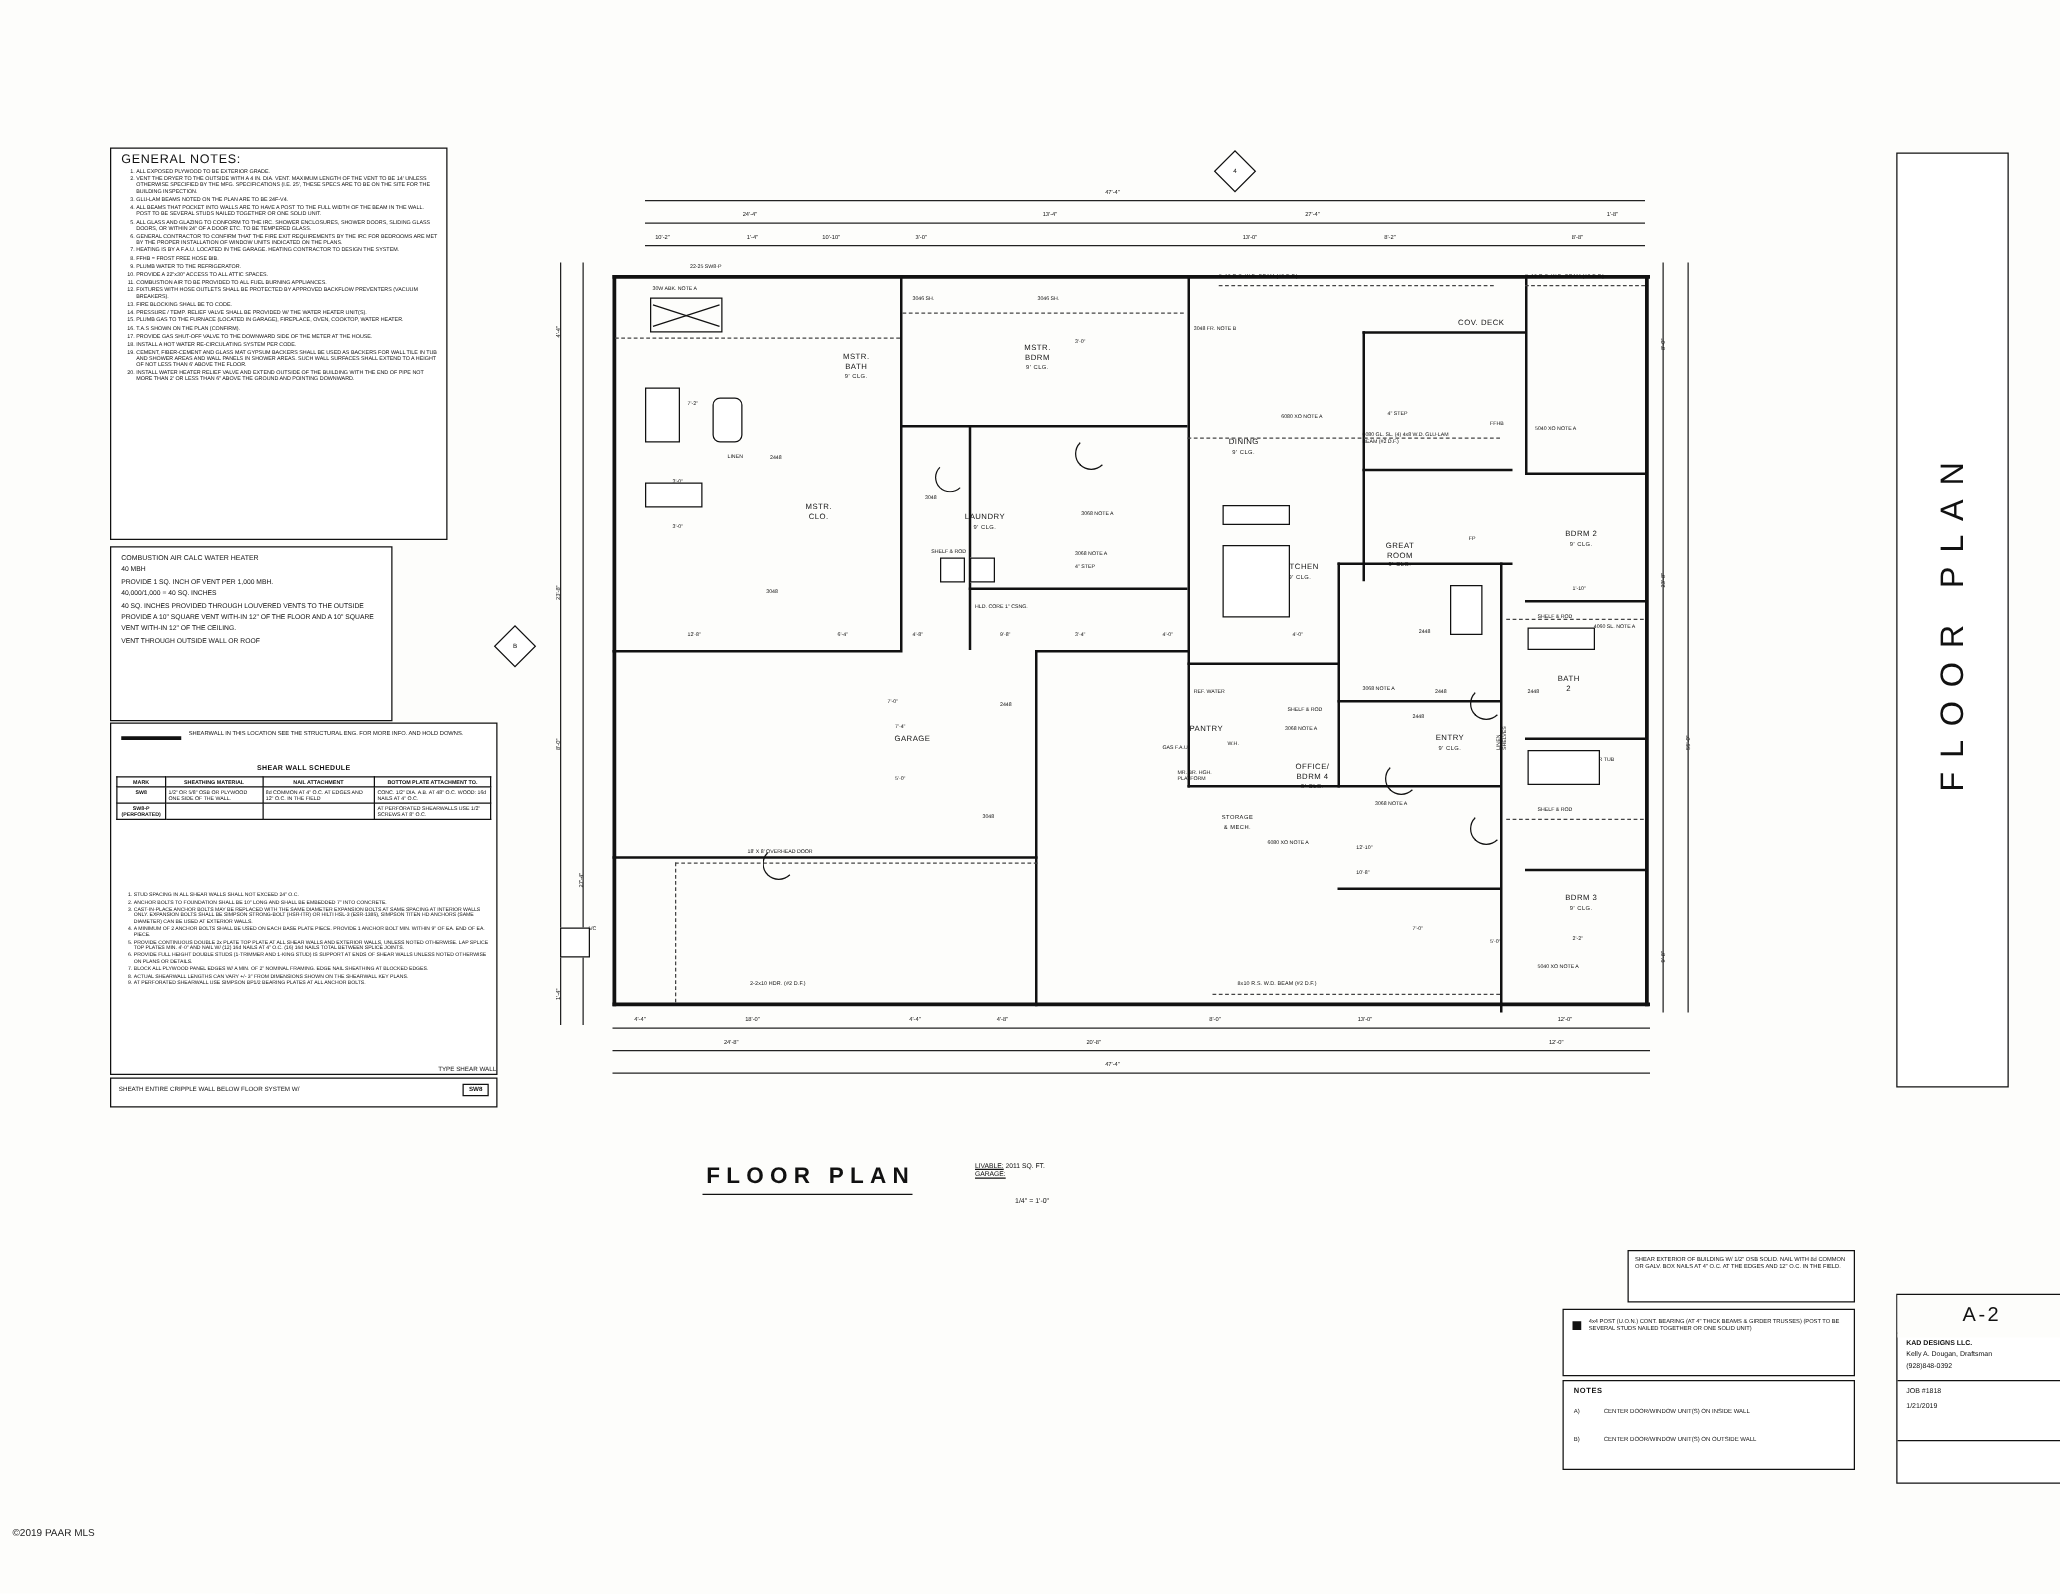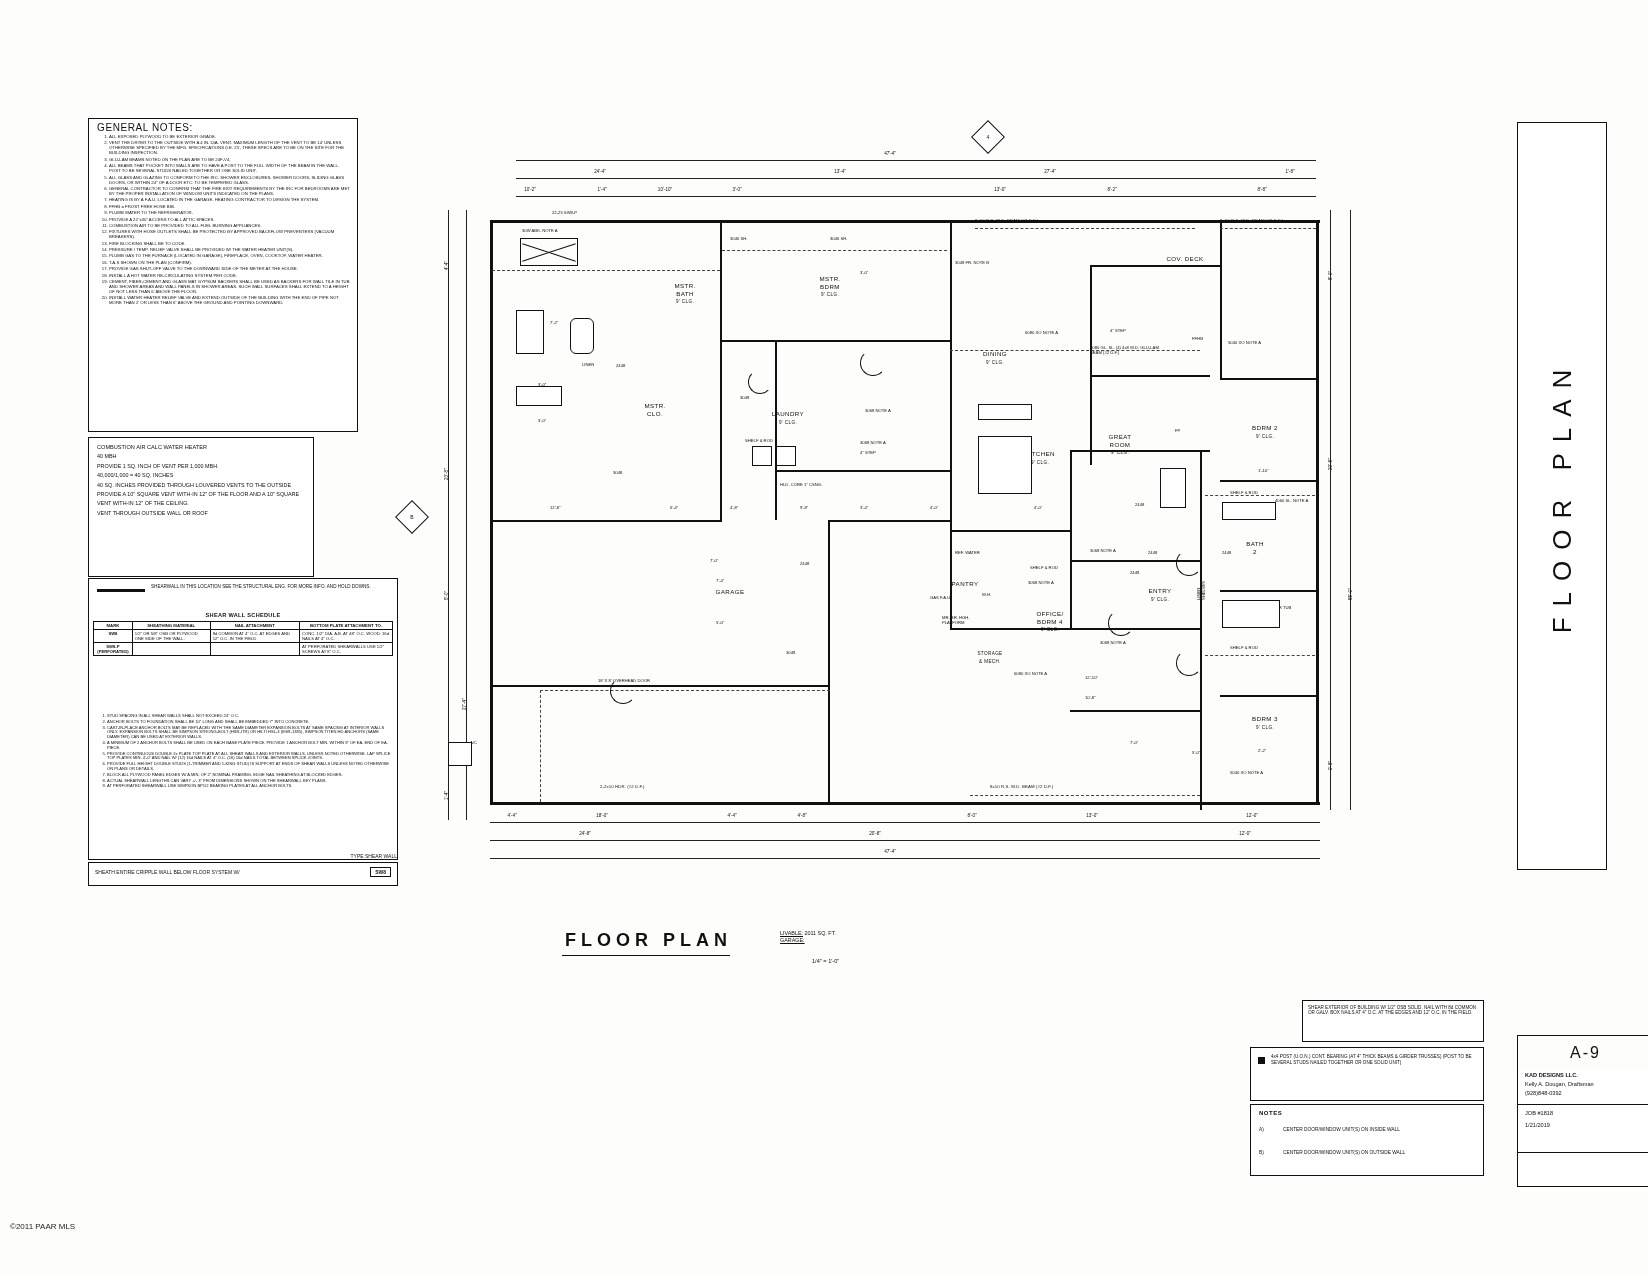--- a/index.html
+++ b/index.html
@@ -501,18 +501,18 @@
     <div class="l" style="top:16px;">Brookfield Construction</div>
     <div class="hr" style="top:30px;"></div>
     <div class="l" style="top:36px;font-weight:bold">KAD DESIGNS LLC.</div>
     <div class="l" style="top:45px;">Kelly A. Dougan, Draftsman</div>
     <div class="l" style="top:54px;">(928)848-0392</div>
     <div class="hr" style="top:68px;"></div>
     <div class="l" style="top:74px;">JOB #1818</div>
     <div class="l" style="top:86px;">1/21/2019</div>
     <div class="hr" style="top:116px;"></div>
     <div class="sheet">
-      <span>A-9</span>
-    </div>
-  </div>
-
-  <div id="copyright">©2011 PAAR MLS</div>
+      <span>A-2</span>
+    </div>
+  </div>
+
+  <div id="copyright">©2019 PAAR MLS</div>
 </div>
 
 </body></html>

